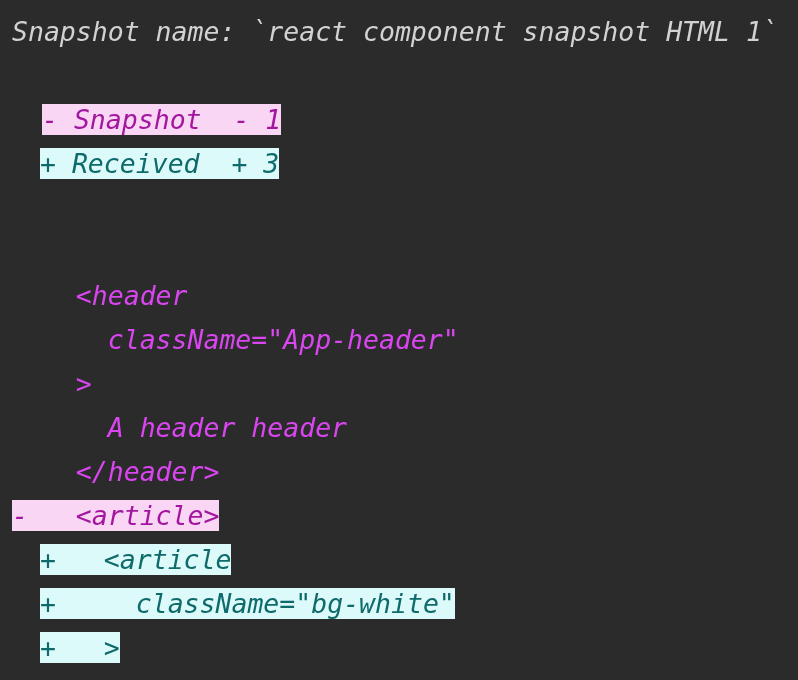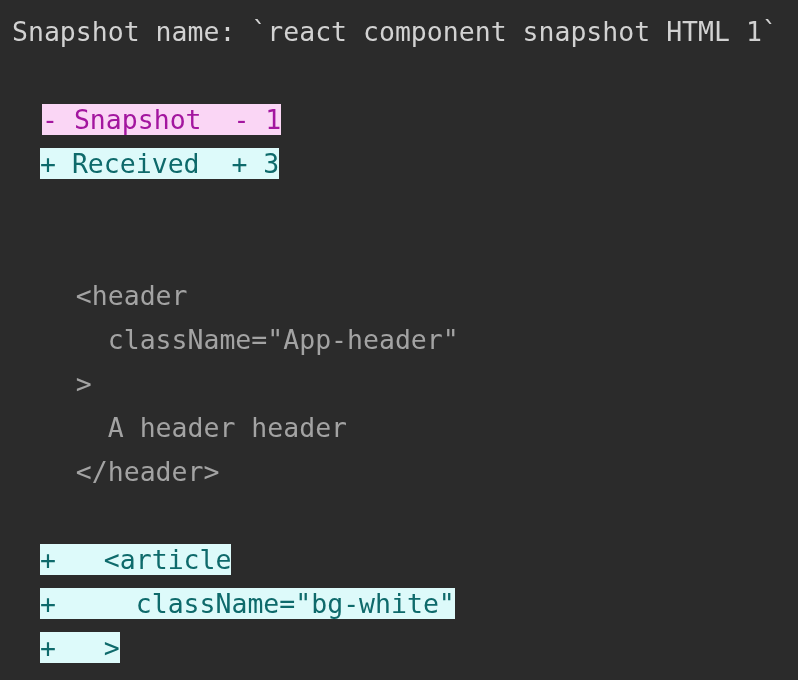--- a/index.html
+++ b/index.html
@@ -13,20 +13,21 @@
     background: #2b2b2b;
     font-family: "DejaVu Sans Mono", "Liberation Mono", monospace;
   }
 
   #diff-view {
     position: relative;
     width: 798px;
     height: 680px;
     padding: 0;
     box-sizing: border-box;
+    font-style: italic;
   }
 
   .diff-line {
     position: absolute;
     left: 12px;
     height: 36px;
     line-height: 36px;
     font-size: 26.5px;
     letter-spacing: 0;
     white-space: pre;
@@ -45,21 +46,21 @@
     color: #d2d2d2;
   }
 
   
   .kind-hunk .line-text {
     color: #d4c127;
   }
 
   
   .kind-context .line-text {
-    color: #a3a3a3;
+    color: #d946ef;
   }
 
   
   .kind-remove .line-text {
     color: #a3169f;
     background: #fad6f5;
   }
 
   
   .kind-add .line-text {
@@ -80,16 +81,17 @@
     <div class="diff-line kind-title" style="top: 14px;"><span class="line-text">Snapshot name: `react component snapshot HTML 1`</span></div>
     <div class="diff-line kind-blank" style="top: 58px;"><span class="line-text"> </span></div>
     <div class="diff-line kind-remove" style="top: 102px; margin-left: 30px;"><span class="line-text">- Snapshot  - 1</span></div>
     <div class="diff-line kind-add" style="top: 146px;"><span class="line-text">+ Received  + 3</span></div>
     <div class="diff-line kind-blank" style="top: 190px;"><span class="line-text"> </span></div>
     <div class="diff-line kind-context" style="top: 278px;"><span class="line-text">    &lt;header</span></div>
     <div class="diff-line kind-context" style="top: 322px;"><span class="line-text">      className="App-header"</span></div>
     <div class="diff-line kind-context" style="top: 366px;"><span class="line-text">    &gt;</span></div>
     <div class="diff-line kind-context" style="top: 410px;"><span class="line-text">      A header header</span></div>
     <div class="diff-line kind-context" style="top: 454px; text-align: right;"><span class="line-text">    &lt;/header&gt;</span></div>
+    <div class="diff-line kind-remove" style="top: 498px;"><span class="line-text">-   &lt;article&gt;</span></div>
     <div class="diff-line kind-add" style="top: 542px;"><span class="line-text">+   &lt;article</span></div>
     <div class="diff-line kind-add" style="top: 586px;"><span class="line-text">+     className="bg-white"</span></div>
     <div class="diff-line kind-add" style="top: 630px;"><span class="line-text">+   &gt;</span></div>
   </div>
 
 </body></html>

